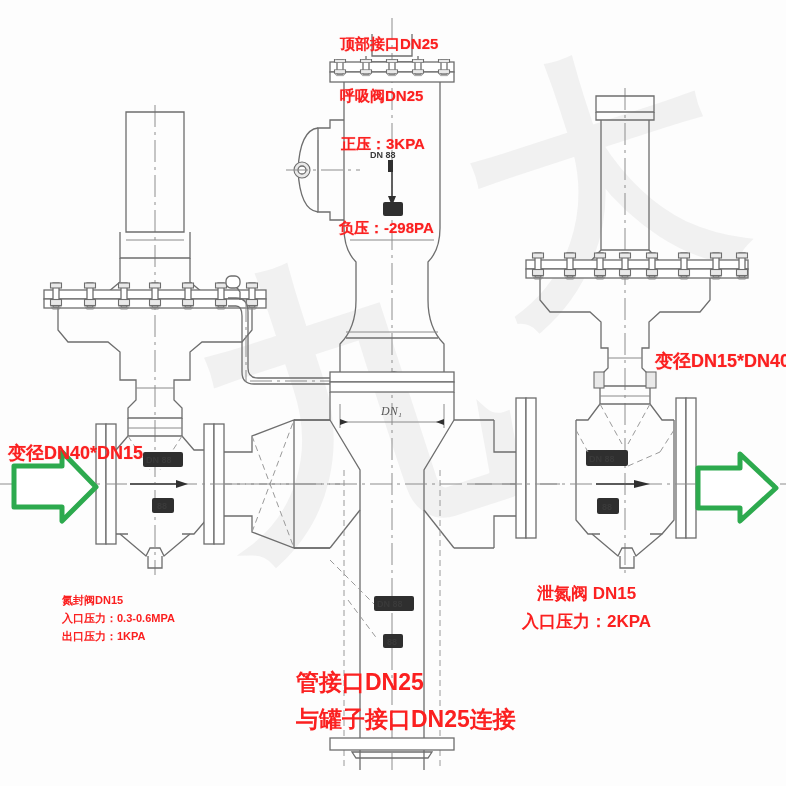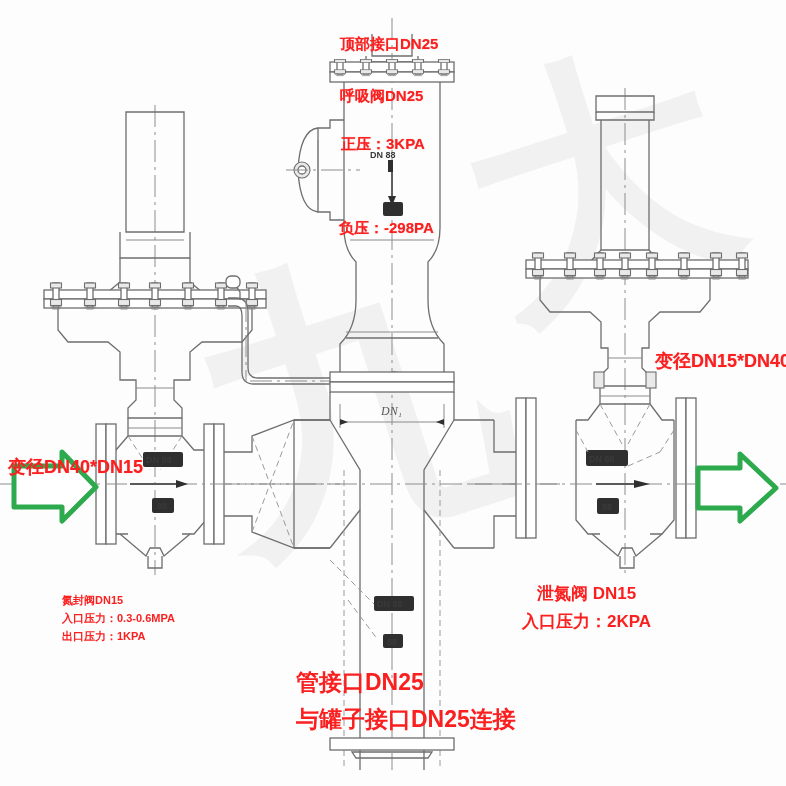--- a/index.html
+++ b/index.html
@@ -313,21 +313,21 @@
   </svg>
 
   <div class="anno s20" style="left:340px;top:36px;">顶部接口DN25</div>
 
   <div class="anno s20" style="left:340px;top:88px;">呼吸阀DN25</div>
 
   <div class="anno s20" style="left:341px;top:136px;text-align:right;">正压：3KPA</div>
 
   <div class="anno s20" style="left:339px;top:175px;margin-top:45px;">负压：-298PA</div>
 
-  <div class="anno s18" style="left:8px;top:444px;margin-top:14px;">变径DN40*DN15</div>
+  <div class="anno s18" style="left:8px;top:444px;">变径DN40*DN15</div>
 
   <div class="anno s18" style="left:655px;top:352px;">变径DN15*DN40</div>
 
   <div class="lbl-block" style="left:62px;top:592px;font-size:11px;">
     <div>氮封阀DN15</div>
     <div>入口压力：0.3-0.6MPA</div>
     <div>出口压力：1KPA</div>
   </div>
 
   <div class="lbl-block" style="left:522px;top:580px;font-size:17px;text-align:center;">

